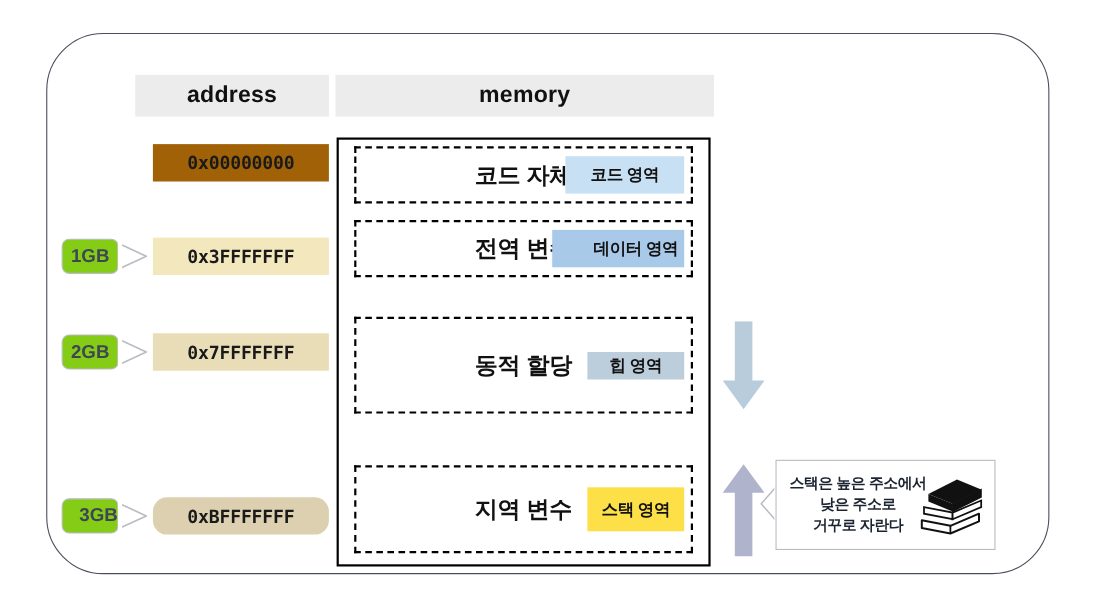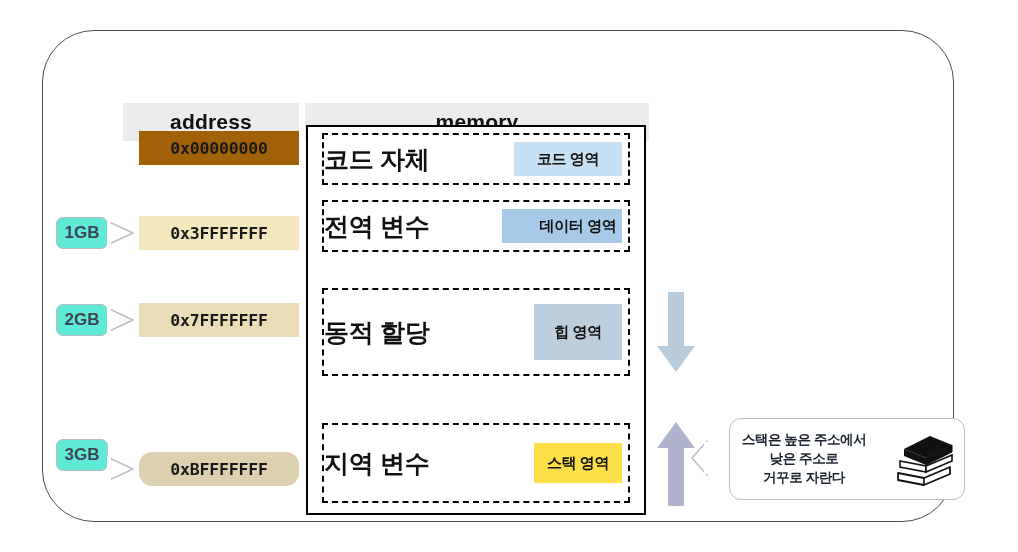--- a/index.html
+++ b/index.html
@@ -34,21 +34,20 @@
   
   .col-header {
     position: absolute;
     background: #ececec;
     display: flex;
     align-items: center;
     justify-content: center;
     font-weight: bold;
     color: #111111;
     letter-spacing: 0.2px;
-    margin-top: 35px;
   }
   .col-header.address {
     left: 123px; top: 68px; width: 176px; height: 38px;
     font-size: 21px;
   }
   .col-header.memory {
     left: 305px; top: 68px; width: 344px; height: 38px;
     font-size: 21px;
   }
 
@@ -73,32 +72,32 @@
   .addr-3 { top: 452px; background: #dcd0b0; border-radius: 13px; }
 
   
   .gb-tag {
     position: absolute;
     left: 56px;
     width: 52px;
     height: 32px;
     border: 1.5px solid #b9bcc2;
     border-radius: 7px;
-    background: #5eead4;
+    background: #84cc16;
     display: flex;
     align-items: center;
     justify-content: center;
     font-size: 17px;
     font-weight: 600;
     color: #3e4654;
     box-sizing: border-box;
   }
   .gb-0 { top: 217px; }
   .gb-1 { top: 304px; }
-  .gb-2 { top: 439px; }
+  .gb-2 { top: 453px; justify-content: flex-end; }
   .gb-pointer {
     position: absolute;
     left: 107px;
     width: 30px;
     height: 32px;
     overflow: visible;
   }
   .gb-pointer svg { display: block; }
 
   
@@ -126,63 +125,62 @@
   }
   .seg-0 { top: 133px; height: 52px; }
   .seg-1 { top: 200px; height: 52px; }
   .seg-2 { top: 288px; height: 88px; }
   .seg-3 { top: 423px; height: 80px; }
 
   .seg-label {
     position: absolute;
     left: 0;
     right: 108px;
-    text-align: left;
-    font-size: 25px;
+    text-align: right;
+    font-size: 21px;
     font-weight: bold;
     color: #111111;
     letter-spacing: -0.3px;
   }
   .seg-badge {
     position: absolute;
     right: 6px;
     display: flex;
     align-items: center;
     justify-content: center;
     font-size: 15px;
     font-weight: bold;
     color: #111111;
     letter-spacing: -0.4px;
     white-space: nowrap;
   }
   .badge-code   { width: 108px; height: 34px; background: #c7e0f4; }
   .badge-data   { width: 88px; height: 34px; background: #a9c9e8; padding-left: 32px; }
-  .badge-heap   { width: 88px; height: 56px; background: #bccddb; }
+  .badge-heap   { width: 88px; height: 25px; background: #bccddb; }
   .badge-stack  { width: 88px; height: 40px; background: #fde047; }
 
   
   .arrow {
     position: absolute;
   }
   .arrow svg { display: block; }
   .arrow-down { left: 657px; top: 292px; }
   .arrow-up   { left: 657px; top: 420px; }
 
   
   .bubble {
     position: absolute;
     left: 705px;
     top: 418px;
-    width: 236px;
+    width: 200px;
     height: 82px;
     border: 1.4px solid #b9bcc2;
-    border-radius: 12px;
-    background: #ffffff;
-    box-sizing: border-box;
-    margin-left: 24px;
+    border-radius: 0;
+    background: #ffffff;
+    box-sizing: border-box;
   }
   .bubble-tail {
     position: absolute;
     left: 690px;
     top: 440px;
     width: 18px;
     height: 36px;
   }
   .bubble-tail svg { display: block; }
   .bubble-text {

